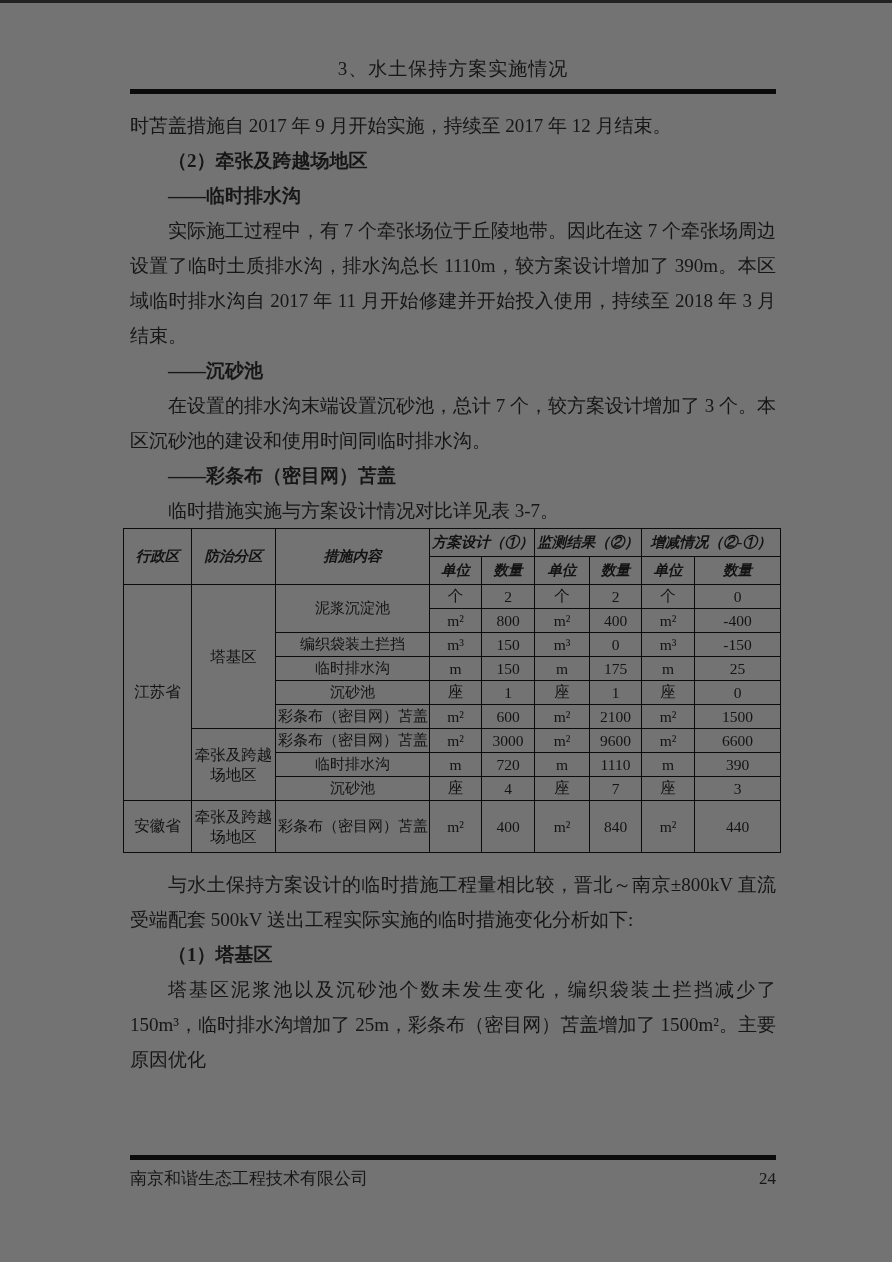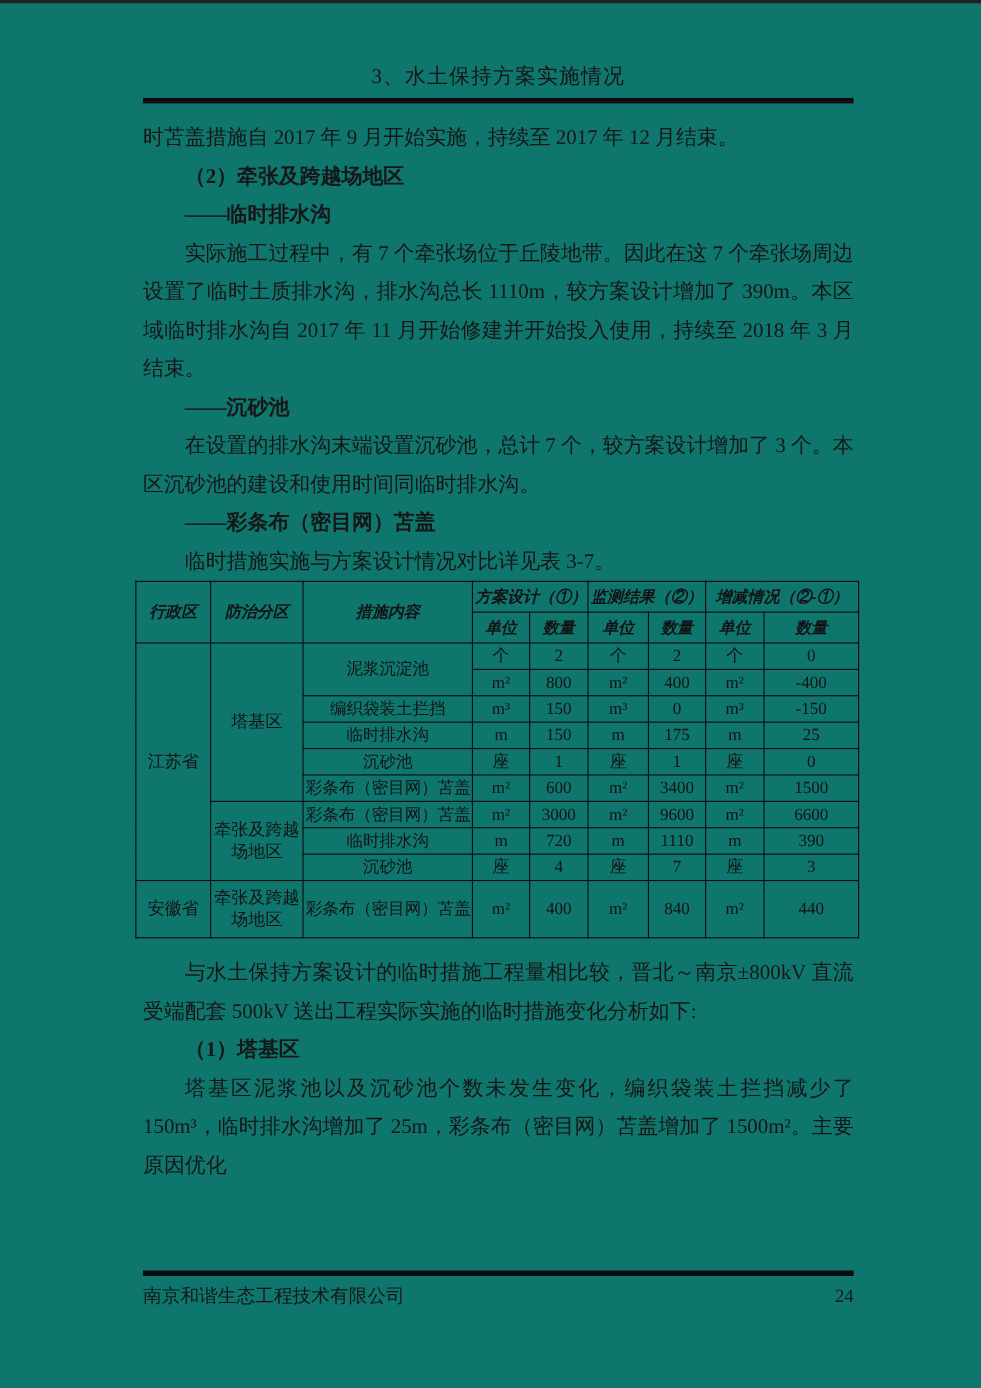--- a/index.html
+++ b/index.html
@@ -6,21 +6,21 @@
   html, body { background: #e8e8e8; }
   body {
     width: 892px; height: 1262px;
     position: relative;
     font-family: "Liberation Serif", "DejaVu Serif", serif;
     color: #161616;
     overflow: hidden;
   }
   .page {
     position: absolute; inset: 0;
-    background: #0f766e;
+    background: #737373;
   }
   .scan-edge {
     position: absolute; top: 0; left: 0; width: 100%; height: 3px;
     background: #222;
   }
   .content {
     position: absolute;
     left: 130px; top: 0;
     width: 646px;
   }
@@ -196,21 +196,21 @@
           <td>座</td>
           <td>1</td>
           <td>座</td>
           <td>0</td>
         </tr>
         <tr>
           <td class="measure-cell">彩条布（密目网）苫盖</td>
           <td>m²</td>
           <td>600</td>
           <td>m²</td>
-          <td>3400</td>
+          <td>2100</td>
           <td>m²</td>
           <td>1500</td>
         </tr>
         <tr>
           <td rowspan="3" class="zone-cell">牵张及跨越场地区</td>
           <td class="measure-cell">彩条布（密目网）苫盖</td>
           <td>m²</td>
           <td>3000</td>
           <td>m²</td>
           <td>9600</td>

